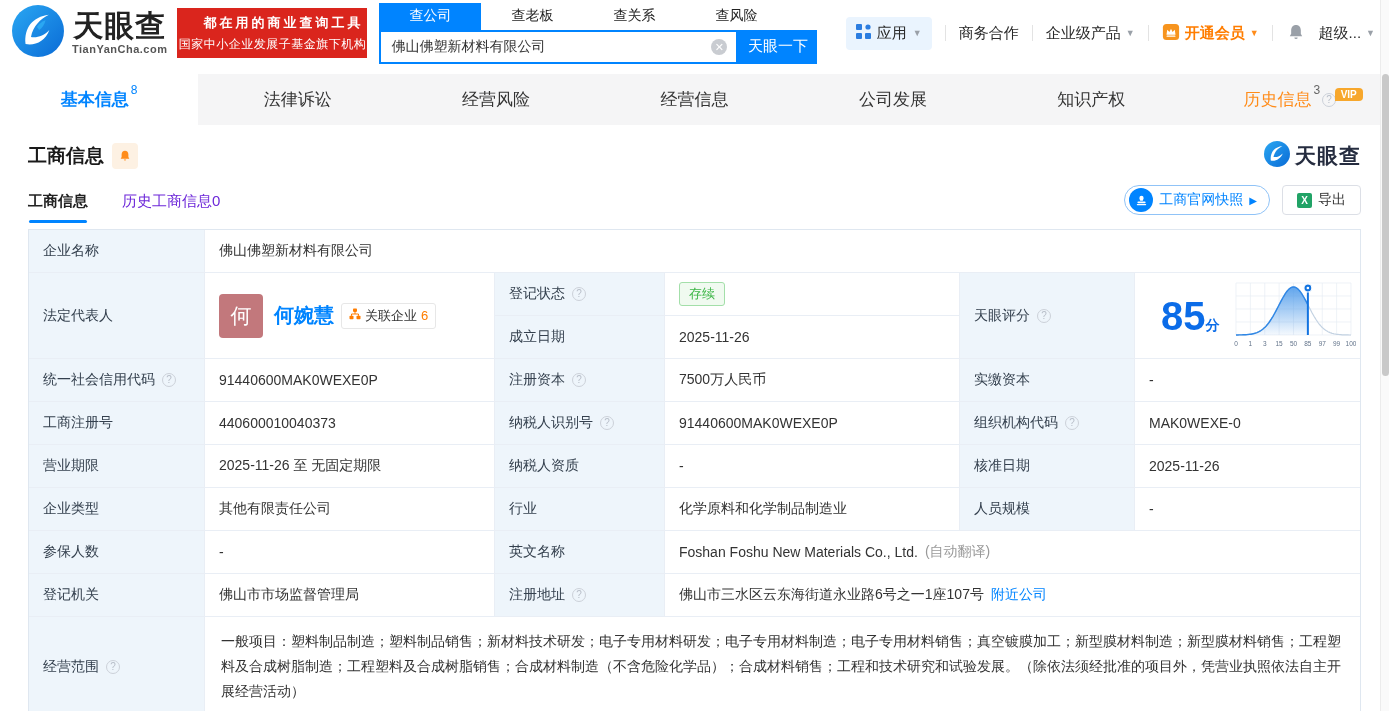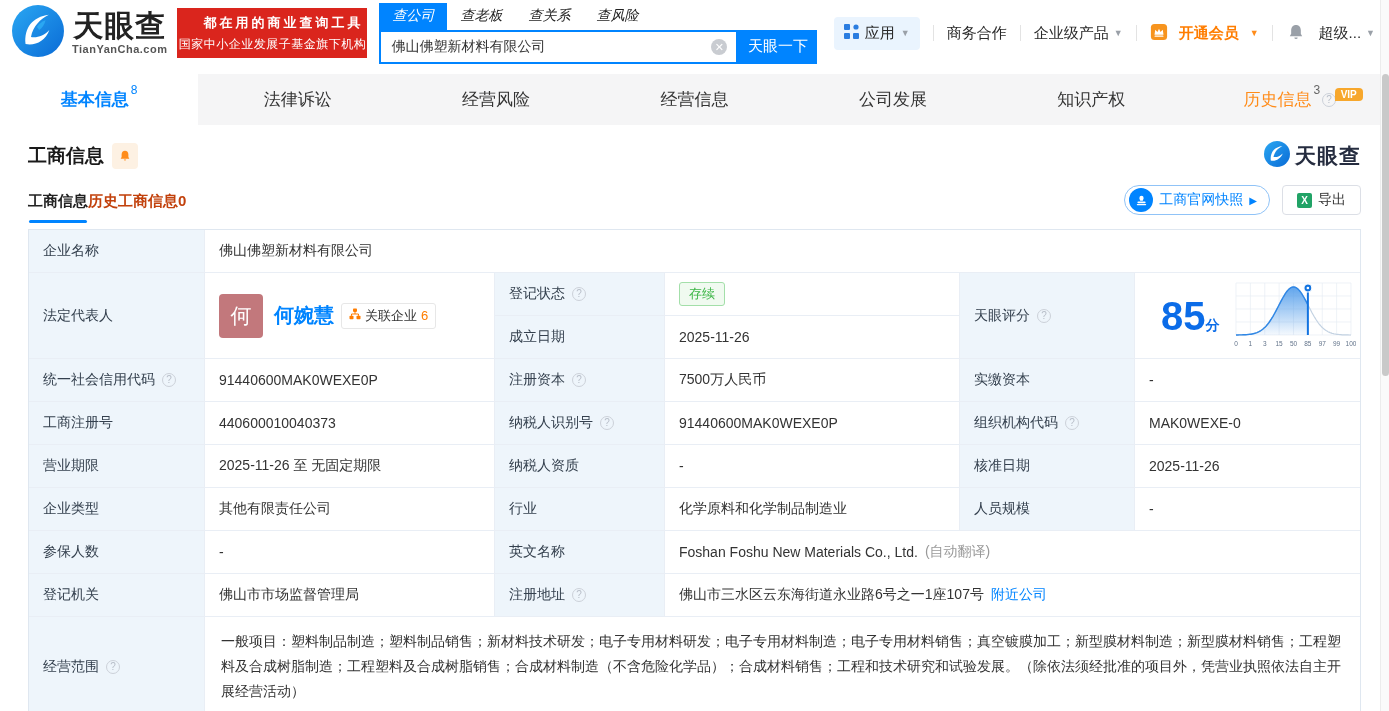--- a/index.html
+++ b/index.html
@@ -12,35 +12,35 @@
   .logo { display:flex; align-items:center; gap:8px; }
   .logo-txt { display:flex; flex-direction:column; align-items:center; line-height:1; }
   .logo-title { font-size:30px; font-weight:bold; color:#222; letter-spacing:1px; }
   .logo-domain { font-size:11px; color:#555; font-weight:bold; letter-spacing:.5px; margin-top:3px; }
   .slogan { margin-left:10px; width:190px; height:50px; background:#da251d; color:#fff;
     display:flex; flex-direction:column; justify-content:center; align-items:center; gap:4px; }
   .slogan .l1 { font-size:13px; font-weight:bold; letter-spacing:3px;margin-left:22px; }
   .slogan .l2 { font-size:12px; letter-spacing:.5px; }
   .searchbox { margin-left:12px; width:438px; }
   .search-tabs { display:flex; align-items:flex-end; height:27px; }
-  .search-tab { font-size:14px; padding:4px 13px 5px; color:#222;font-style:italic; }
+  .search-tab { font-size:14px; padding:4px 30px 5px; color:#222; }
   .search-tab.active { background:#0084ff; color:#fff; }
   .search-row { display:flex; height:34px; }
   .search-field { flex:1; border:2px solid #0084ff; background:#fff; display:flex; align-items:center; }
   .search-field input { border:none; outline:none; flex:1; font-size:14px; color:#333; padding:0 10px;
     font-family:inherit; background:transparent; }
   .clear-ic { width:16px; height:16px; border-radius:50%; background:#c9ccd1; color:#fff; font-size:11px;
     line-height:16px; text-align:center; margin-right:9px; flex:0 0 auto; }
   .search-btn { width:79px; background:#0084ff; color:#fff; border:none; font-size:15px; font-family:inherit; }
   .hnav { margin-left:auto; display:flex; align-items:center; gap:13px; font-size:15px; color:#2a2a2a; }
   .apps-btn { display:flex; align-items:center; gap:6px; background:#eaf4fe; border-radius:4px; padding:7px 10px; }
   .caret { font-size:9px; color:#9aa0a8; }
   .caret.orange { color:#ff8c1a; }
   .vsep { width:1px; height:16px; background:#e3e3e3; }
-  .member { color:#ff7d00; display:flex; align-items:center; gap:11px; font-weight:bold; }
+  .member { color:#ff7d00; display:flex; align-items:center; gap:5px; font-weight:bold; }
   .navitem { display:flex; align-items:center; gap:5px; }
 
   
   .tabs-wrap { margin-top:8px; height:51px; background:#f5f5f6; display:flex; }
   .main-tab { flex:1; display:flex; align-items:center; justify-content:center; font-size:17px; color:#333;
     position:relative; gap:2px; }
   .main-tab.active { background:#fff; color:#0084ff; font-weight:bold; }
   .tab-cnt { font-size:12px; color:#0084ff; align-self:flex-start; margin-top:9px; font-weight:normal; }
   .main-tab.history { color:#ff8c1a; }
   .tab-cnt.gray { color:#666; }
@@ -54,21 +54,21 @@
   .section-title { font-size:19px; font-weight:bold; color:#1a1a1a; }
   .notice-bell { width:26px; height:26px; background:#fdf1e3; border-radius:4px; margin-left:8px;
     display:flex; align-items:center; justify-content:center; }
   .watermark { margin-left:auto; display:flex; align-items:center; gap:5px; }
   .watermark .wm-txt { font-size:21px; font-weight:bold; color:#252c3f; letter-spacing:1px; }
 
   .subtab-row { display:flex; align-items:flex-end; padding:14px 28px 0; }
   .subtab { font-size:15px; padding-bottom:12px; position:relative; color:#222; font-weight:bold; }
   .subtab .uline { position:absolute; bottom:0; left:50%; transform:translateX(-50%); width:58px; height:3px;
     background:#0084ff; border-radius:2px; }
-  .subtab.inactive { color:#c2410c; font-weight:bold; }
+  .subtab.inactive { color:#6d28d9; margin-left:34px; font-weight:normal; }
   .subtab-actions { margin-left:auto; display:flex; gap:12px; padding-bottom:8px; }
   .snap-btn { display:flex; align-items:center; gap:6px; border:1px solid #90c3f7; border-radius:16px;
     height:30px; padding:0 12px 0 4px; color:#0084ff; font-size:14px; background:#fff; }
   .stamp-circle { width:24px; height:24px; border-radius:50%; background:#0084ff; display:flex;
     align-items:center; justify-content:center; }
   .arrow-r { font-size:10px; color:#0084ff; }
   .export-btn { display:flex; align-items:center; gap:6px; border:1px solid #dcdfe6; border-radius:4px;
     height:30px; padding:0 14px; color:#333; font-size:14px; background:#fff; }
   .xls-ic { width:15px; height:15px; background:#21a366; border-radius:2px; color:#fff; font-size:10px;
     font-weight:bold; line-height:15px; text-align:center; }

